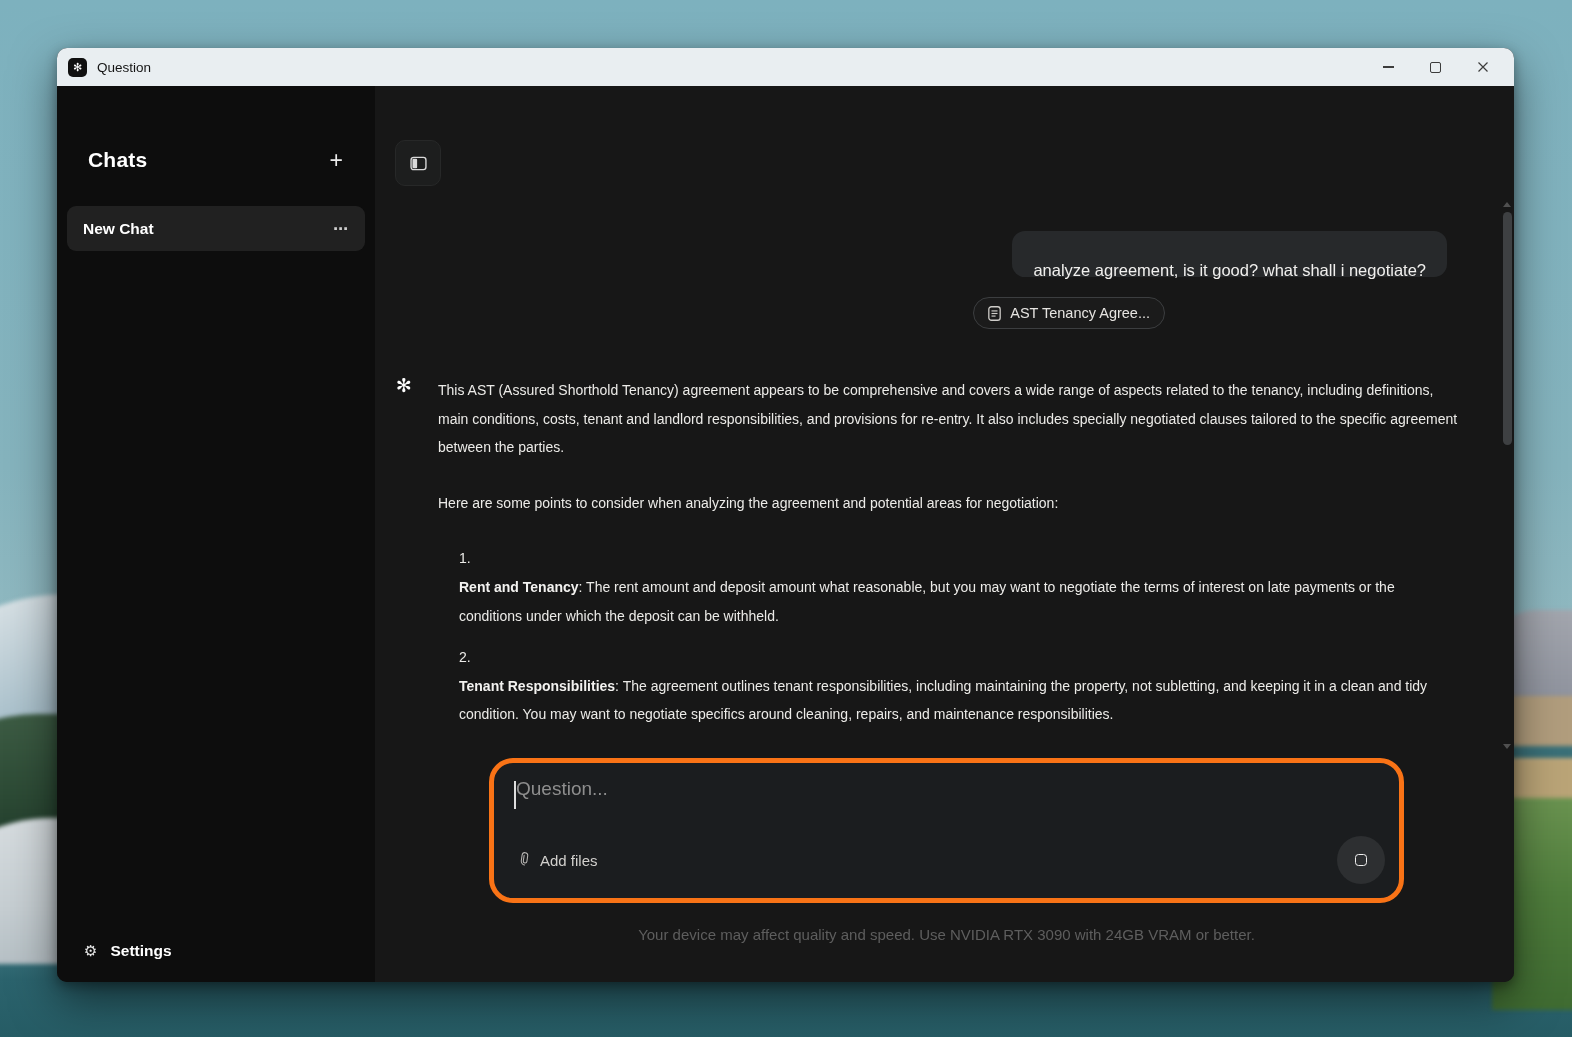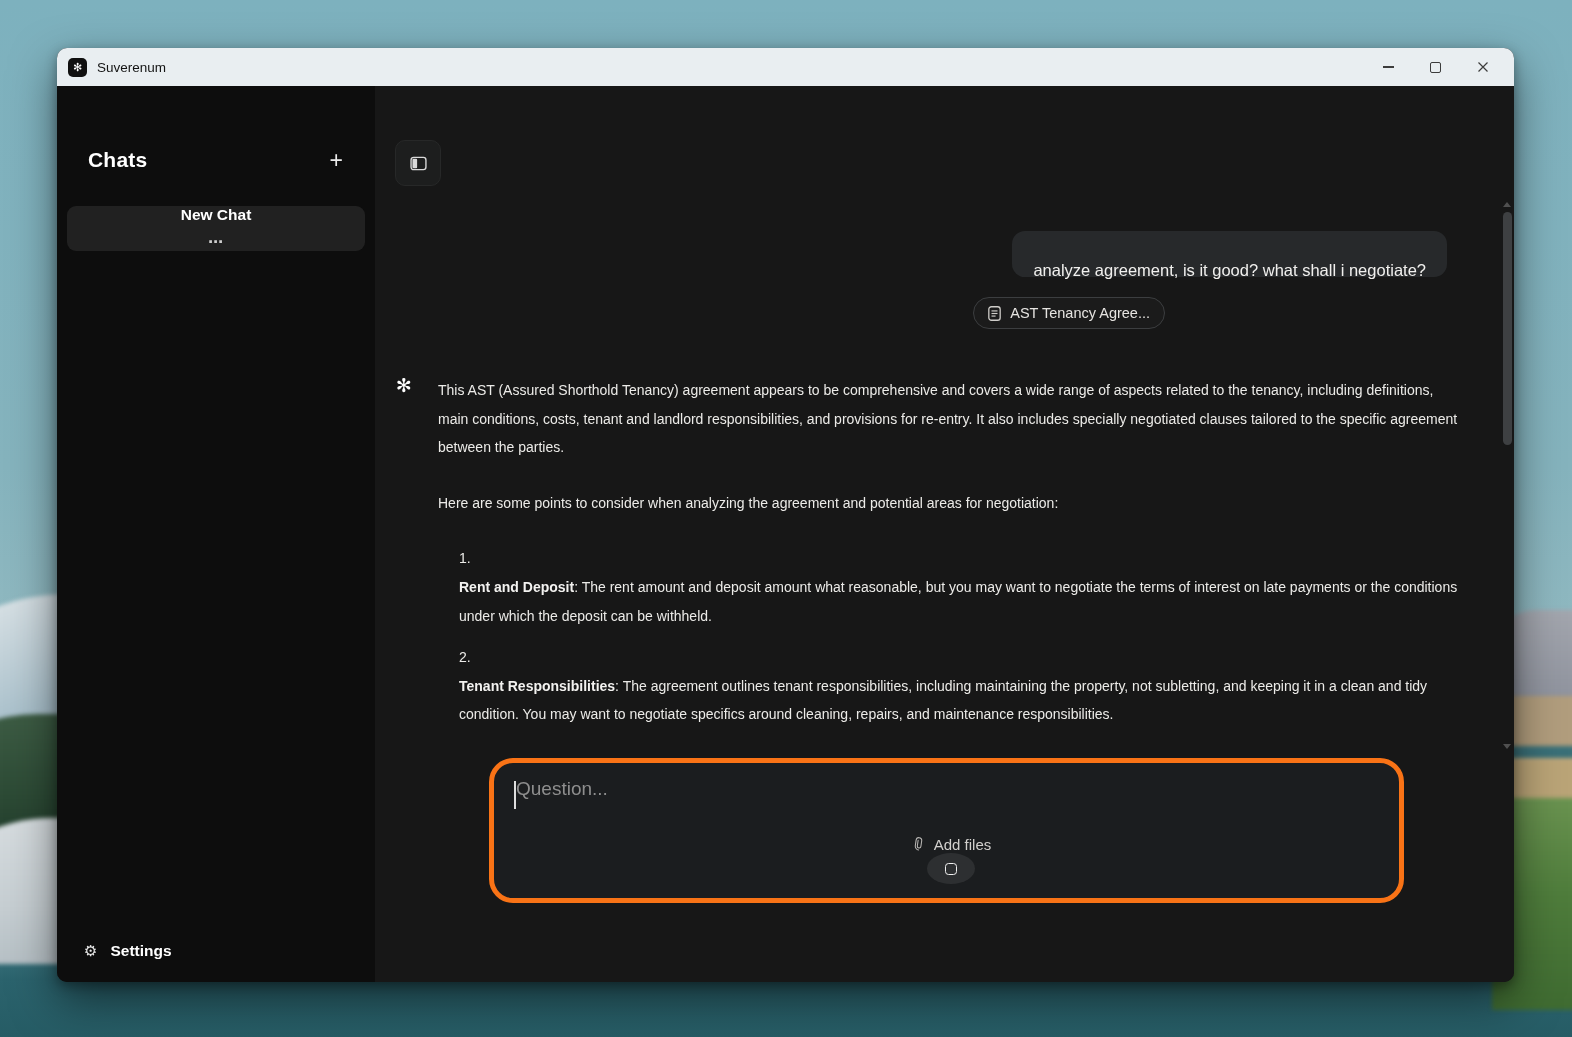--- a/index.html
+++ b/index.html
@@ -43,21 +43,21 @@
 
   .content { display:flex; height:896px; }
 
   
   .sidebar { position:relative; width:318px; background:#0d0d0d; flex:none; }
   .sb-header { margin:62px 32px 0 31px; display:flex; align-items:flex-end; justify-content:space-between; }
   .sb-title { font-size:21px; font-weight:700; color:#ffffff; letter-spacing:.2px; }
   .sb-add { background:none; border:none; color:#ececec; font-size:23px; font-weight:300; line-height:1; cursor:default; }
   .sb-list { margin-top:34px; display:flex; flex-direction:column; gap:5px; }
   .sb-item { margin:0 10px; height:45px; display:flex; align-items:center; padding:0 16px;
-    border-radius:9px; font-size:15.5px; color:#b2b0ad;flex-direction:column; }
+    border-radius:9px; font-size:15.5px; color:#b2b0ad; }
   .sb-item.active { background:#212121; color:#ffffff; font-weight:700; justify-content:space-between; }
   .sb-menu { color:#cfcfcf; font-size:15px; letter-spacing:1px; }
   .sb-settings { position:absolute; left:27px; bottom:22px; display:flex; align-items:center; gap:13px;
     color:#ffffff; font-weight:700; font-size:15.5px; cursor:default; }
   .gear { font-size:15px; color:#e8e8e8; font-weight:400; }
 
   
   .main { position:relative; flex:1; background:#171717; }
   .panel-toggle { position:absolute; left:20px; top:54px; width:46px; height:46px;
     background:#1d1e1e; border:1px solid #272828; border-radius:10px;
@@ -81,21 +81,21 @@
 
   
   .composer { position:absolute; left:114px; top:672px; width:915px; height:145px;
     background:#1b1d1f; border:5px solid #f97316; border-radius:24px; }
   .composer textarea { position:absolute; left:22px; top:15px; width:860px; height:56px;
     background:transparent; border:none; outline:none; resize:none; color:#ededed;
     font-size:19px; font-family:"Liberation Sans","DejaVu Sans",sans-serif; }
   .composer textarea::placeholder { color:#8e8e8e; }
   .caret { position:absolute; left:20px; top:18px; width:1.5px; height:28px; background:#dedede; }
   .composer-bottom { position:absolute; left:22px; right:14px; bottom:14px; height:48px;
-    display:flex; align-items:center; justify-content:space-between;flex-direction:column; }
+    display:flex; align-items:center; justify-content:space-between; }
   .addfiles { display:flex; align-items:center; gap:9px; font-size:15px; color:#d2d0cd; cursor:default; }
   .stop-btn { width:48px; height:48px; border-radius:50%; background:#2d2f31; border:none;
     display:flex; align-items:center; justify-content:center; cursor:default; }
   .stop-square { width:12px; height:12px; border:1.6px solid #f0f0f0; border-radius:3.5px; display:block; }
 
   .footer-note { position:absolute; left:114px; top:840px; width:915px; text-align:center;
     font-size:15px; color:#5e5e5e; }
 
   
   .scroll-up { position:absolute; right:3px; top:116px; width:0; height:0;
@@ -119,21 +119,21 @@
   <div class="wp wp-reeds-right"></div>
   <div class="wp wp-grass-right"></div>
 
   <div class="window">
 
     <div class="titlebar">
       <div class="tb-left">
         <div class="app-icon">
           <span>✻</span>
         </div>
-        <span class="tb-title">Suverenum</span>
+        <span class="tb-title">Question</span>
       </div>
       <div class="tb-controls">
         <button class="tb-btn">
           <span class="min-glyph"></span>
         </button>
         <button class="tb-btn">
           <span class="max-glyph"></span>
         </button>
         <button class="tb-btn">
           <svg width="12" height="12" viewBox="0 0 12 12">
@@ -186,21 +186,21 @@
         </div>
 
         <span class="avatar">✻</span>
 
         <div class="assistant-content">
           <p>This AST (Assured Shorthold Tenancy) agreement appears to be comprehensive and covers a wide range of aspects related to the tenancy, including definitions, main conditions, costs, tenant and landlord responsibilities, and provisions for re-entry. It also includes specially negotiated clauses tailored to the specific agreement between the parties.</p>
           <p>Here are some points to consider when analyzing the agreement and potential areas for negotiation:</p>
           <div class="olist">
             <div class="oli">
               <div class="marker">1.</div>
-              <p><strong>Rent and Deposit</strong><span>: The rent amount and deposit amount what reasonable, but you may want to negotiate the terms of interest on late payments or the conditions under which the deposit can be withheld.</span></p>
+              <p><strong>Rent and Tenancy</strong><span>: The rent amount and deposit amount what reasonable, but you may want to negotiate the terms of interest on late payments or the conditions under which the deposit can be withheld.</span></p>
             </div>
             <div class="oli">
               <div class="marker">2.</div>
               <p><strong>Tenant Responsibilities</strong><span>: The agreement outlines tenant responsibilities, including maintaining the property, not subletting, and keeping it in a clean and tidy condition. You may want to negotiate specifics around cleaning, repairs, and maintenance responsibilities.</span></p>
             </div>
           </div>
         </div>
 
         <div class="composer">
           <div class="caret"></div>
@@ -211,20 +211,21 @@
                 <path d="M12 4.5v11a3.5 3.5 0 0 0 7 0v-11a5.5 5.5 0 0 0-11 0v11a7.5 7.5 0 0 0 7.5 7.5" transform="rotate(8 12 12) scale(0.82) translate(2.6 1)" fill="none" stroke="#b9b7b4" stroke-width="2" stroke-linecap="round"></path>
               </svg>
               <span>Add files</span>
             </div>
             <button class="stop-btn">
               <span class="stop-square"></span>
             </button>
           </div>
         </div>
 
+        <div class="footer-note">Your device may affect quality and speed. Use NVIDIA RTX 3090 with 24GB VRAM or better.</div>
 
         <div>
           <div class="scroll-up"></div>
           <div class="scroll-thumb"></div>
           <div class="scroll-down"></div>
         </div>
 
       </main>
     </div>
   </div>

